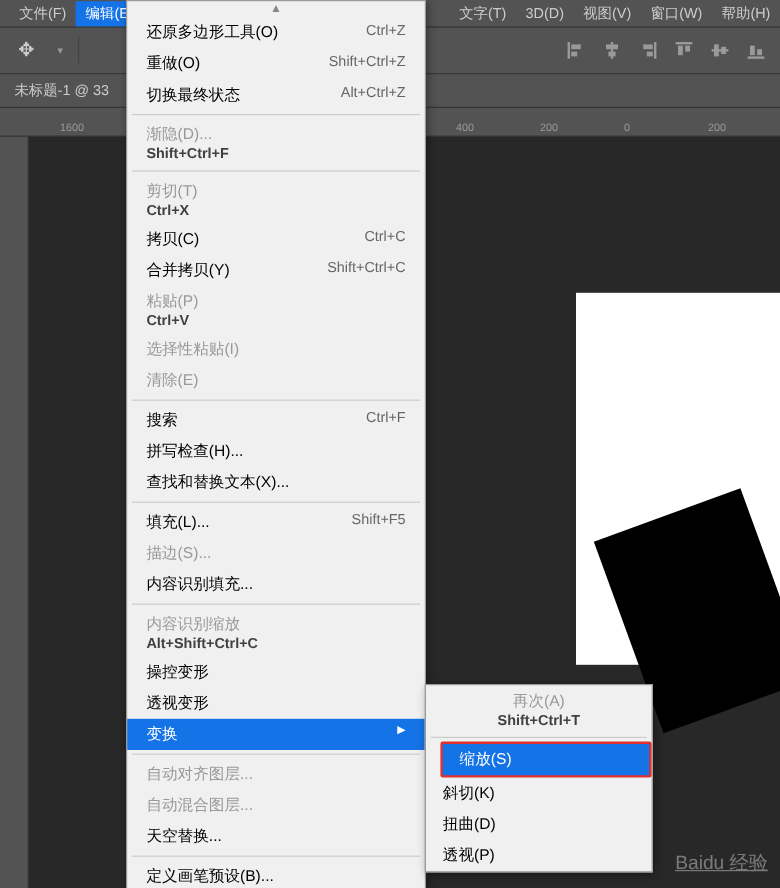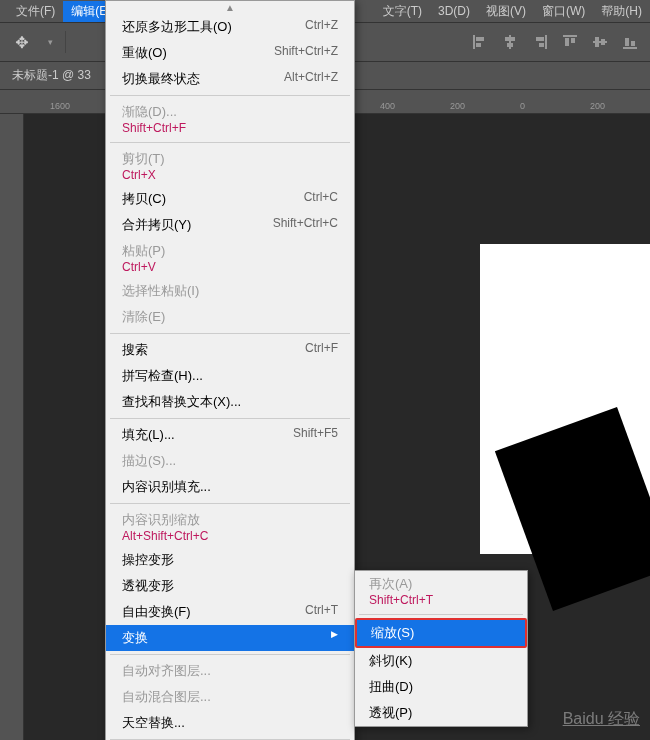--- a/index.html
+++ b/index.html
@@ -26,28 +26,28 @@
 .white-shape { position: absolute; right: 0; top: 130px; width: 170px; height: 310px; background: #fff; }
 .black-poly { position: absolute; right: 0; top: 310px; width: 130px; height: 170px; background: #000; transform: rotate(-20deg); }
 
 .dropdown { position: absolute; left: 105px; top: 0; width: 250px; background: #f0f0f0; border: 1px solid #999; box-shadow: 2px 2px 8px rgba(0,0,0,0.4); z-index: 10; font-size: 13px; color: #000; }
 .dropdown-scroll { text-align: center; color: #888; font-size: 10px; padding: 1px 0; }
 .dropdown-item { display: flex; justify-content: space-between; padding: 4px 16px; cursor: default; }
 .dropdown-item.disabled { color: #999; flex-direction: column; }
 .dropdown-item.highlight { background: #1473e6; color: #fff; }
 .dropdown-sep { height: 1px; background: #ccc; margin: 3px 4px; }
 .shortcut { color: #666; font-size: 12px; }
-.dropdown-item.disabled .shortcut { color: #be185d; }
+.dropdown-item.disabled .shortcut { color: #404040; font-weight: bold; }
 .submenu-arrow { margin-left: auto; padding-left: 10px; }
 
-.submenu { position: absolute; left: 354px; top: 570px; width: 174px; background: #f0f0f0; border: 1px solid #999; box-shadow: 2px 2px 8px rgba(0,0,0,0.4); z-index: 11; font-size: 13px; }
+.submenu { position: absolute; left: 354px; top: 570px; width: 190px; background: #f0f0f0; border: 1px solid #999; box-shadow: 2px 2px 8px rgba(0,0,0,0.4); z-index: 11; font-size: 13px; text-align: center; }
 .submenu .dropdown-item { padding: 4px 14px; }
 .submenu-sep { height: 1px; background: #ccc; margin: 3px 4px; }
 .submenu .dropdown-item.highlight { background: #1473e6; color: #fff; }
-.red-box { border: 2px solid #e03030; border-radius: 2px; }
+.red-box { border: 2px solid #e03030; border-radius: 2px; margin-left: 12px; }
 
 .watermark { position: absolute; right: 10px; bottom: 10px; color: #ccc; font-size: 16px; opacity: 0.5; z-index: 5; text-decoration: underline; }
 </style>
 </head>
 <body>
 
 <div class="menubar">
   <span class="menubar-item">文件(F)</span>
   <span class="menubar-item active">编辑(E)</span>
   <span style="flex:1"></span>
@@ -181,24 +181,20 @@
     <div class="dropdown-item disabled">
       <span>内容识别缩放</span>
       <span class="shortcut">Alt+Shift+Ctrl+C</span>
     </div>
     <div class="dropdown-item">
       <span>操控变形</span>
     </div>
     <div class="dropdown-item">
       <span>透视变形</span>
     </div>
-    <div class="dropdown-item">
-      <span>自由变换(F)</span>
-      <span class="shortcut">Ctrl+T</span>
-    </div>
     <div class="dropdown-item highlight">
       <span>变换</span>
       <span class="submenu-arrow" style="font-size: 9px;">▶</span>
     </div>
     <div class="dropdown-sep"></div>
     <div class="dropdown-item disabled">
       <span>自动对齐图层...</span>
     </div>
     <div class="dropdown-item disabled">
       <span>自动混合图层...</span>

